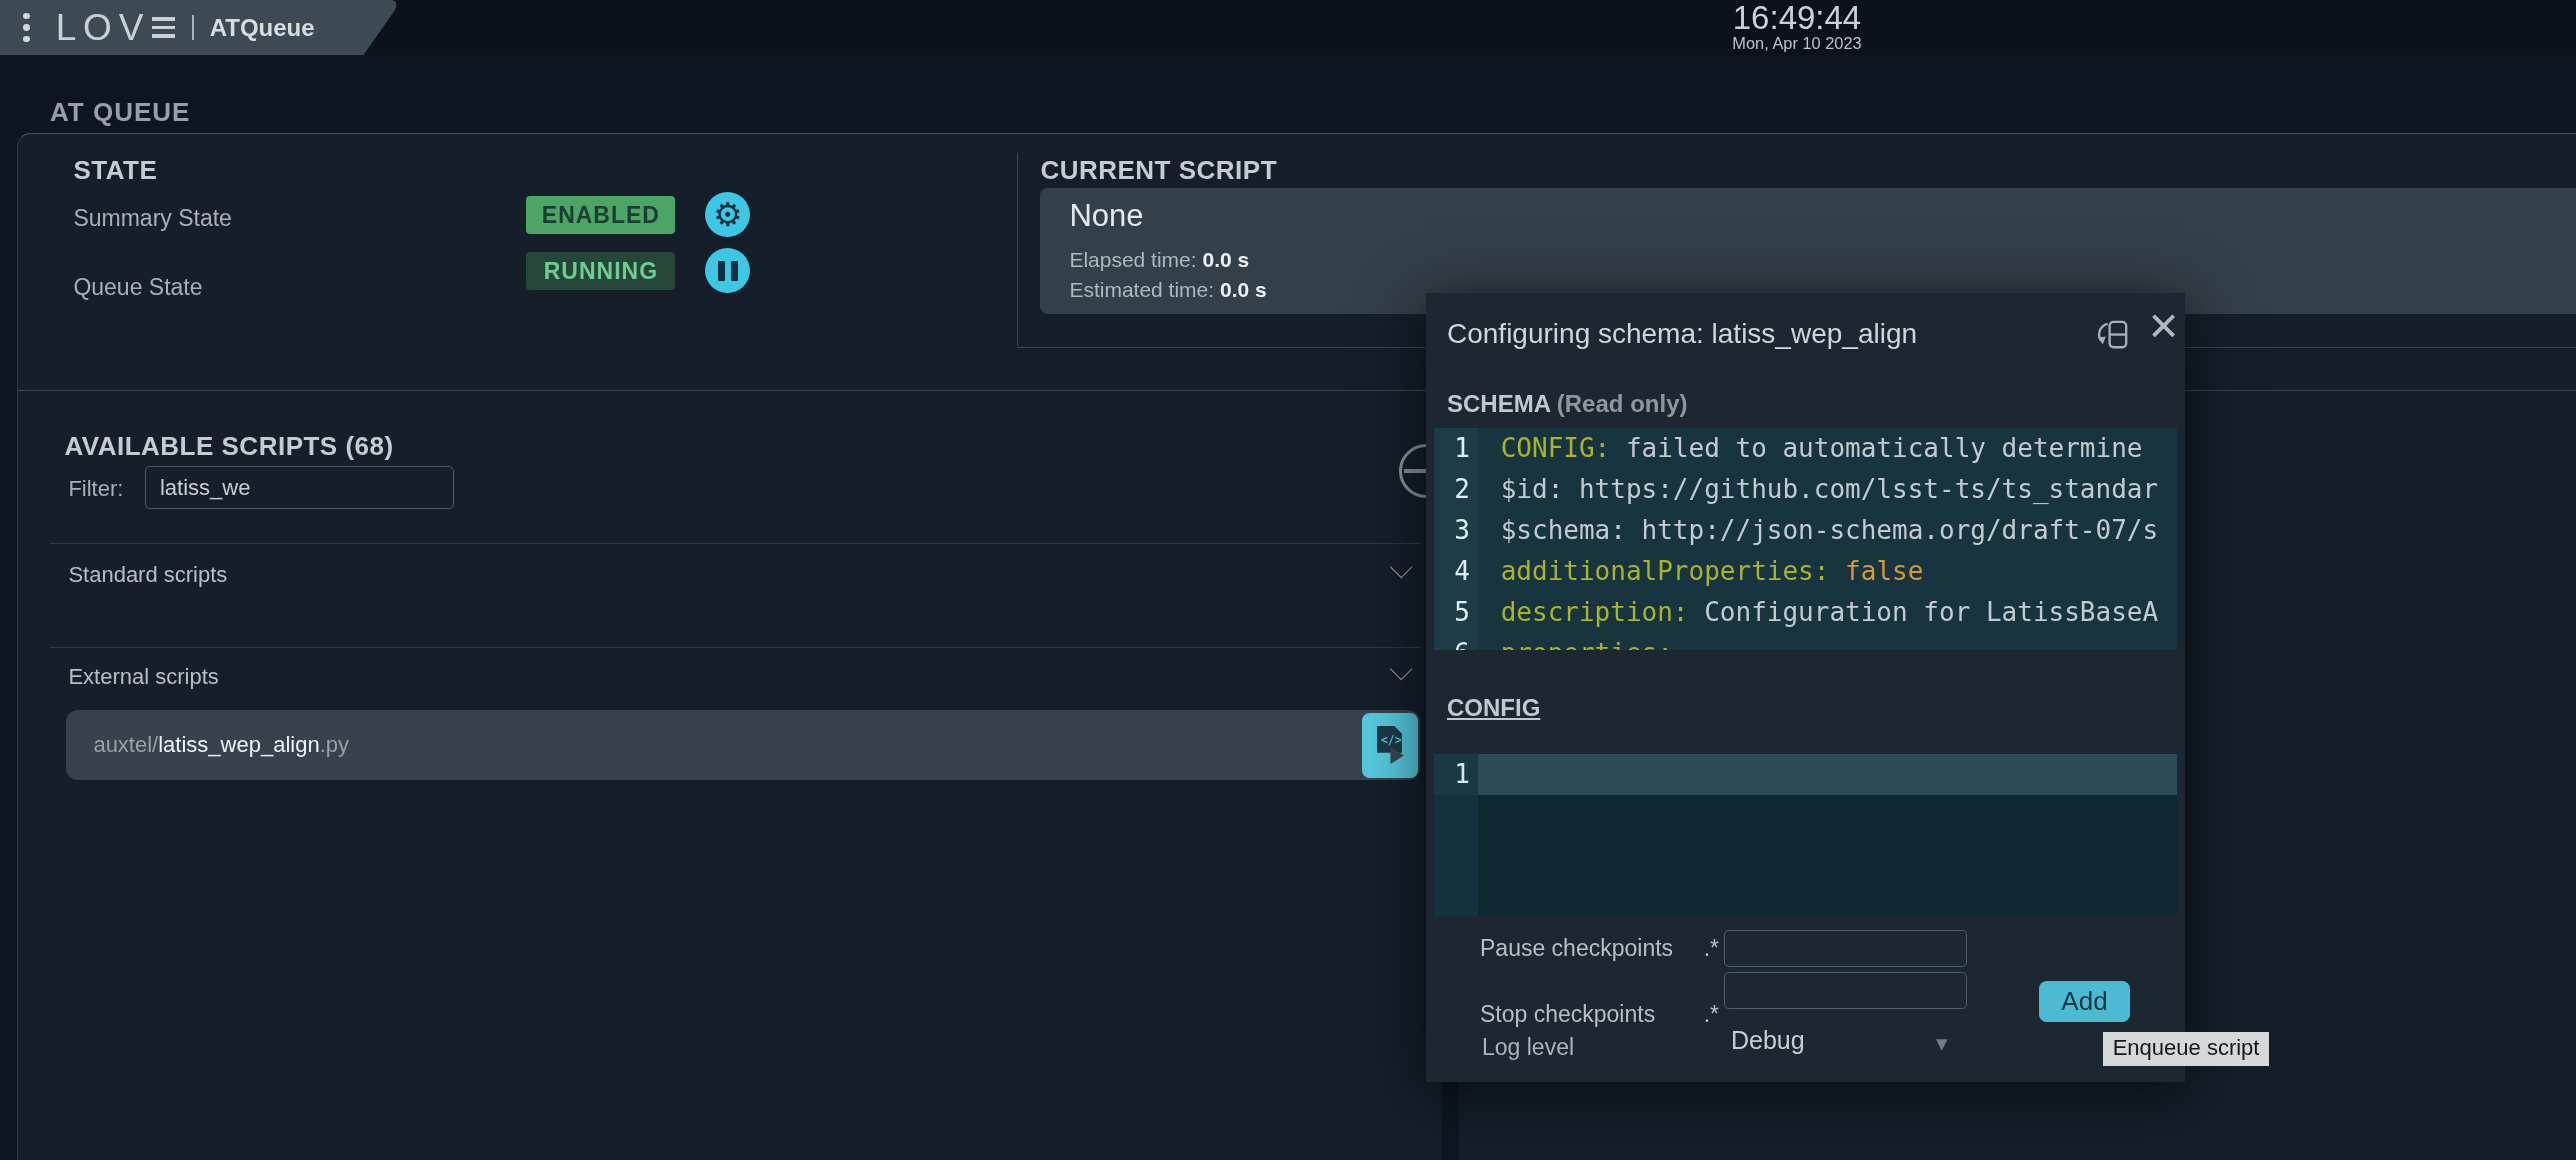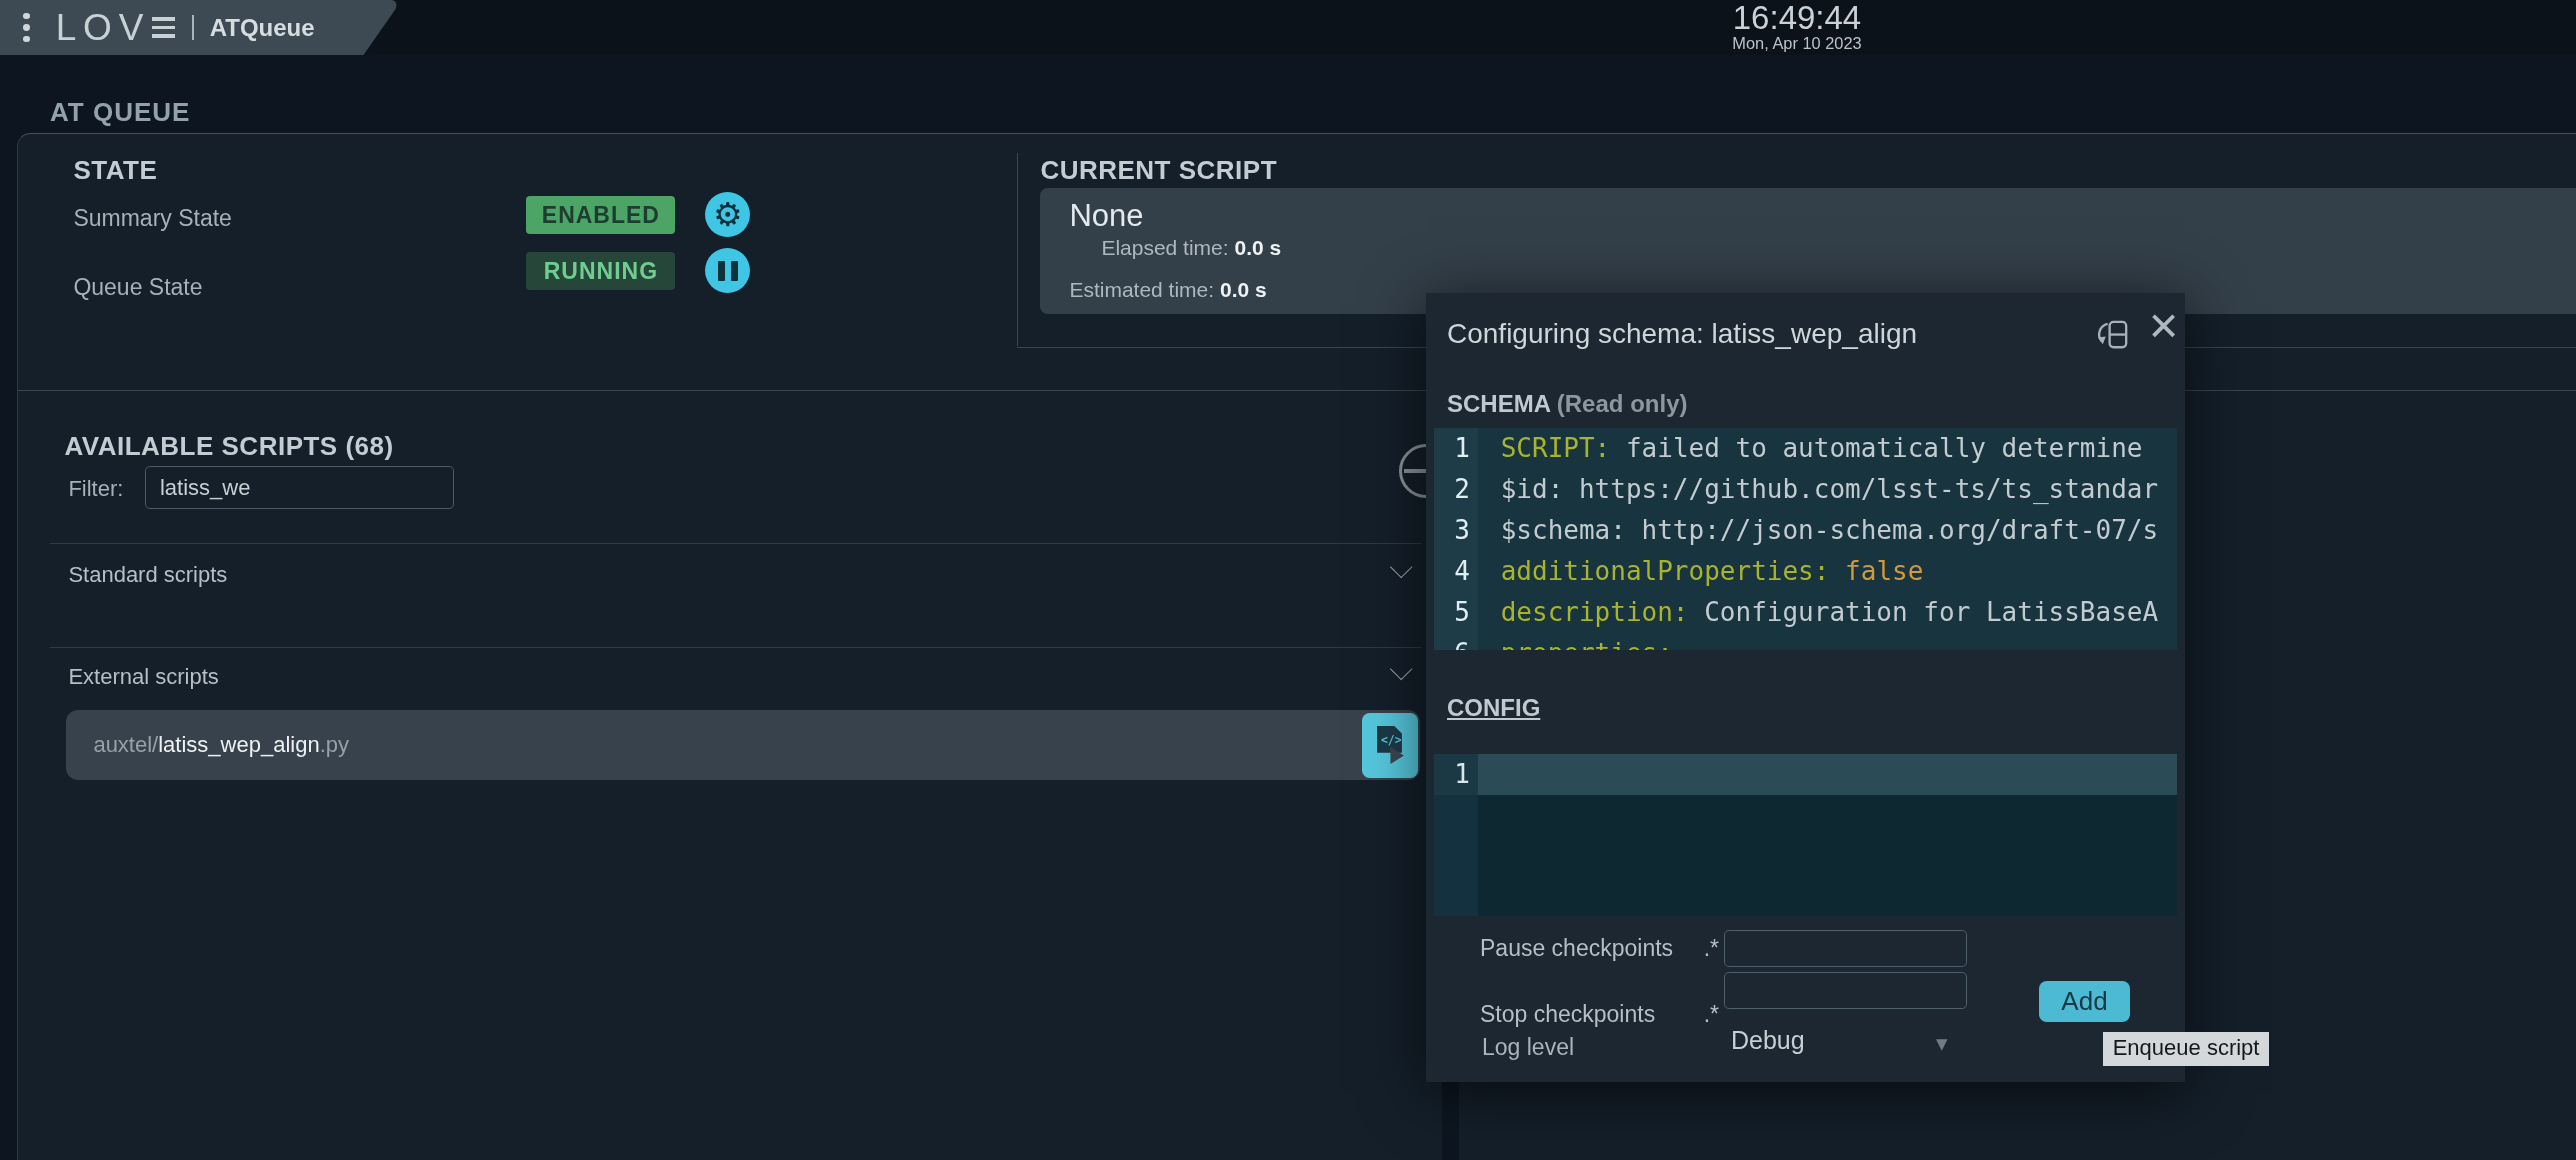--- a/index.html
+++ b/index.html
@@ -52,21 +52,21 @@
   .pause-glyph i { width:6.8px; height:20px; background:#0f303d; border-radius:1px; }
 
   .v-divider { position:absolute; left:999px; top:19.3px; width:1px; height:193px; background:#39454f; }
   .h-divider1 { position:absolute; left:999px; top:213px; right:0; height:1px; background:#39454f; }
   .h-divider2 { position:absolute; left:0; top:256px; right:0; height:1px; background:#39454f; }
 
   
   .cs-heading { position:absolute; left:1022px; top:21px; }
   .cs-card { position:absolute; left:1022px; top:54px; right:0; height:126px; background:#333f49; border-radius:7.7px 0 0 7.7px; }
   .cs-name { position:absolute; left:29px; top:9.7px; font-size:31px; color:#e3e9ec; }
-  .cs-row1 { position:absolute; left:29px; top:48px; font-size:21px; color:#aeb8bf;margin-left:32px; }
+  .cs-row1 { position:absolute; left:29px; top:60px; font-size:21px; color:#aeb8bf; }
   .cs-row2 { position:absolute; left:29px; top:90px; font-size:21px; color:#aeb8bf; }
   .cs-val { color:#eef2f4; font-weight:bold; }
 
   
   .av-heading { position:absolute; left:46px; top:297px; }
   .filter-label { position:absolute; left:50px; top:342px; font-size:22px; }
   .filter-input { position:absolute; left:127px; top:332px; width:309px; height:43px;
                   background:transparent; border:1px solid #4c5b66; border-radius:4.8px;
                   color:#c6cfd4; font-size:22px; padding:0 13.5px; outline:none;
                   font-family:"Liberation Sans","DejaVu Sans",sans-serif; }
@@ -239,21 +239,21 @@
   <div class="close-btn">
     <span>✕</span>
   </div>
 
   <div class="schema-heading">
     <span>SCHEMA</span>
     <span class="schema-note"> (Read only)</span>
   </div>
 
   <div class="editor schema-editor" id="schema-editor">
-      <div class="code-row"><div class="gutter-cell">1</div><div class="code-text"><span class="tok-key">SCRIPT:</span><span class="tok-plain"> failed to automatically determine</span></div></div>
+      <div class="code-row"><div class="gutter-cell">1</div><div class="code-text"><span class="tok-key">CONFIG:</span><span class="tok-plain"> failed to automatically determine</span></div></div>
       <div class="code-row"><div class="gutter-cell">2</div><div class="code-text"><span class="tok-plain">$id: https://github.com/lsst-ts/ts_standar</span></div></div>
       <div class="code-row"><div class="gutter-cell">3</div><div class="code-text"><span class="tok-plain">$schema: http://json-schema.org/draft-07/s</span></div></div>
       <div class="code-row"><div class="gutter-cell">4</div><div class="code-text"><span class="tok-key">additionalProperties:</span><span class="tok-plain"> </span><span class="tok-bool">false</span></div></div>
       <div class="code-row"><div class="gutter-cell">5</div><div class="code-text"><span class="tok-key">description:</span><span class="tok-plain"> Configuration for LatissBaseA</span></div></div>
       <div class="code-row"><div class="gutter-cell">6<span class="fold-caret">▾</span></div><div class="code-text"><span class="tok-key">properties:</span></div></div>
     </div>
 
   <div class="config-heading">CONFIG</div>
 
   <div class="editor config-editor">

